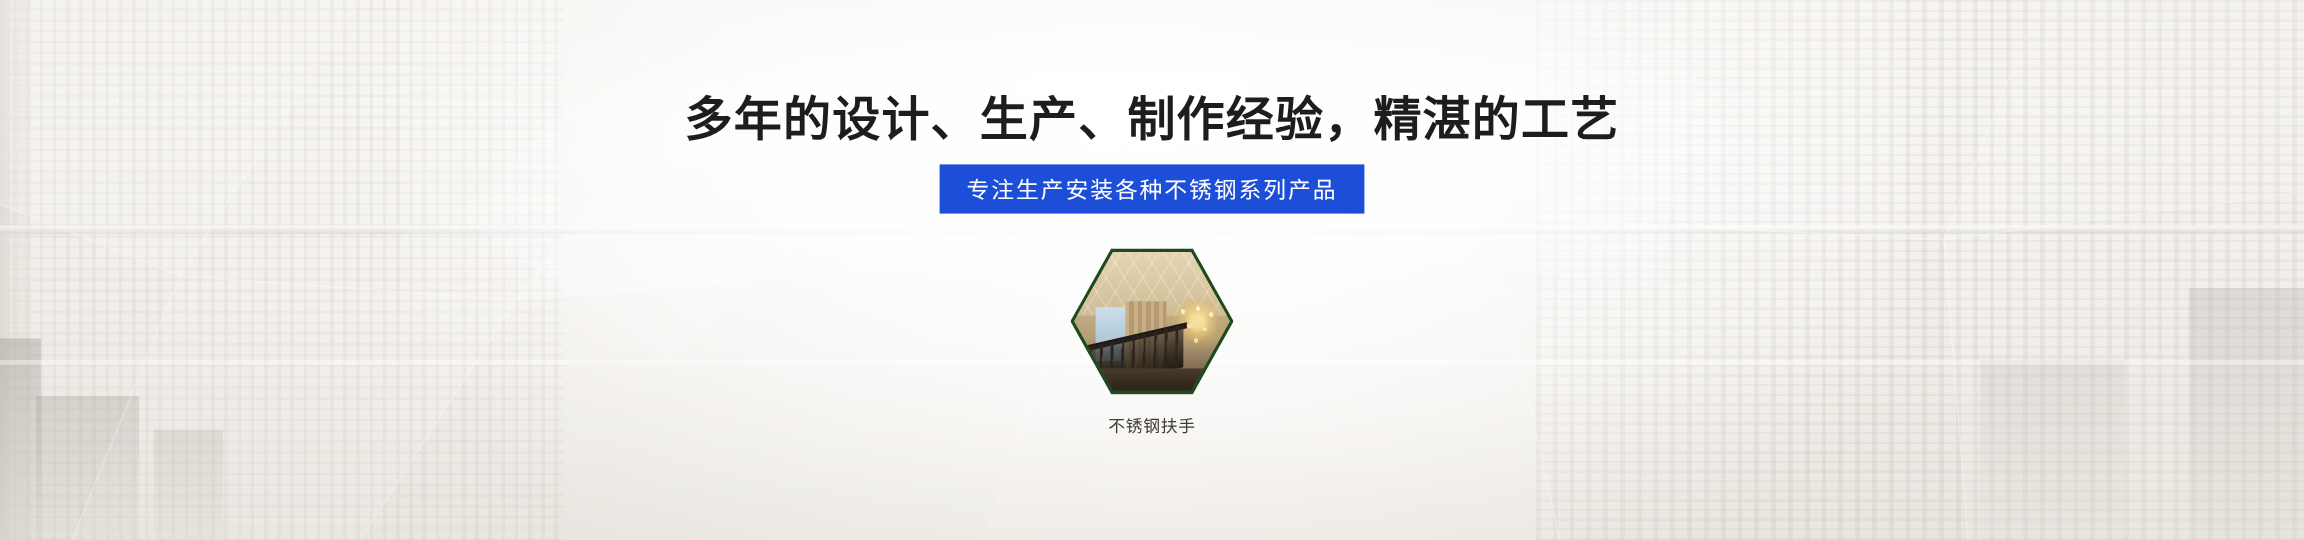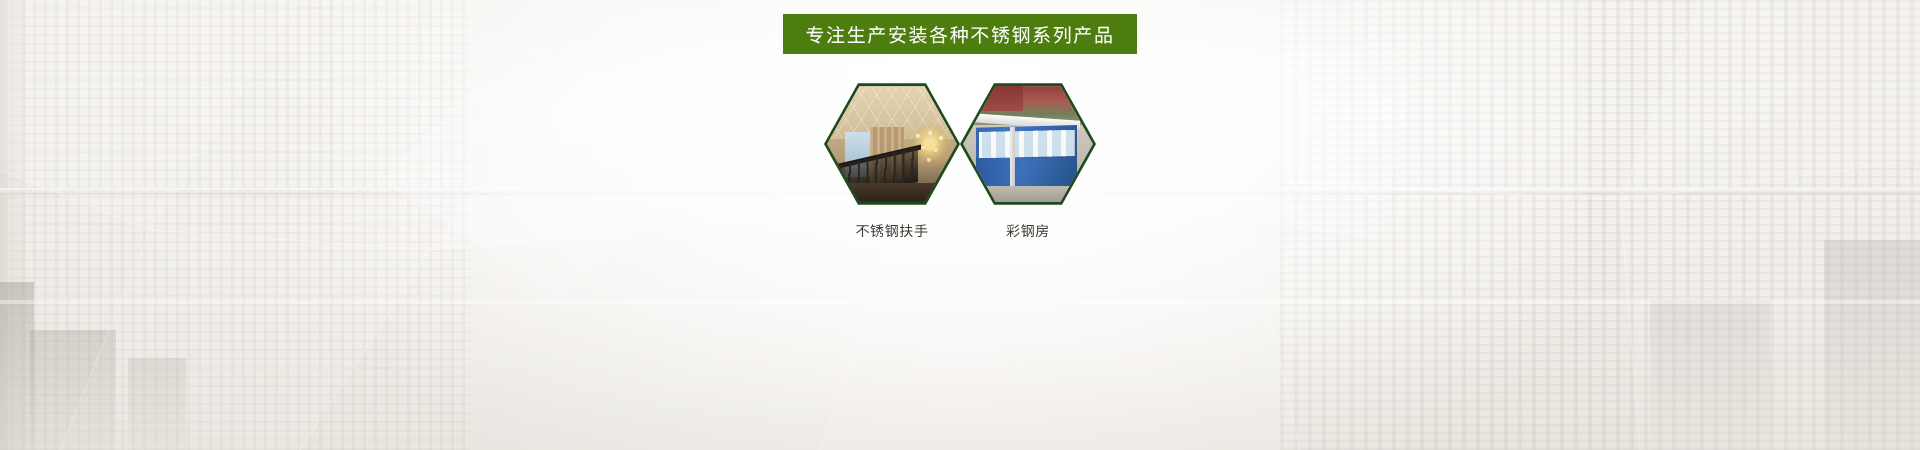--- a/index.html
+++ b/index.html
@@ -102,21 +102,21 @@
     font-weight:700;
     color:#1d1d1d;
     letter-spacing:1px;
     white-space:nowrap;
     text-shadow:0 1px 0 rgba(255,255,255,.7);
   }
 
   .subline-wrap { margin-top:14px; }
   .subline {
     display:inline-block;
-    background:#4d7c0f;
+    background:#1d4ed8;
     color:#ffffff;
     font-size:19px;
     font-weight:400;
     letter-spacing:1.6px;
     padding:6px 22px 7px;
     white-space:nowrap;
   }
 
   
   .hex-row {
@@ -326,20 +326,21 @@
         <polyline points="1640,450 1620,200"></polyline>
       </g>
     </svg>
   </div>
 
   <div class="bg-glow"></div>
   <div class="bg-vignette"></div>
 
   <div class="content">
 
+    <h1 class="headline">多年的设计、生产、制作经验，精湛的工艺</h1>
 
     <div class="subline-wrap">
       <span class="subline">专注生产安装各种不锈钢系列产品</span>
     </div>
 
     <div class="hex-row">
 
       <div class="hex-item">
         <div class="hex-frame">
           <div class="hex-inner">
@@ -352,37 +353,18 @@
               <div class="th1-railtop"></div>
               <div class="th1-rail"></div>
               <div class="th1-floor"></div>
             </div>
             <div class="thumb-shade"></div>
           </div>
         </div>
         <div class="hex-label">不锈钢扶手</div>
       </div>
 
-      <div class="hex-item">
-        <div class="hex-frame">
-          <div class="hex-inner">
-            <div class="thumb-booth">
-              <div class="th2-sky"></div>
-              <div class="th2-skywall"></div>
-              <div class="th2-roof"></div>
-              <div class="th2-body"></div>
-              <div class="th2-glass"></div>
-              <div class="th2-glass2"></div>
-              <div class="th2-skirt"></div>
-              <div class="th2-post"></div>
-              <div class="th2-ground"></div>
-            </div>
-            <div class="thumb-shade"></div>
-          </div>
-        </div>
-        <div class="hex-label">彩钢房</div>
-      </div>
 
 
 
     </div>
   </div>
 </div>
 
 </body></html>

